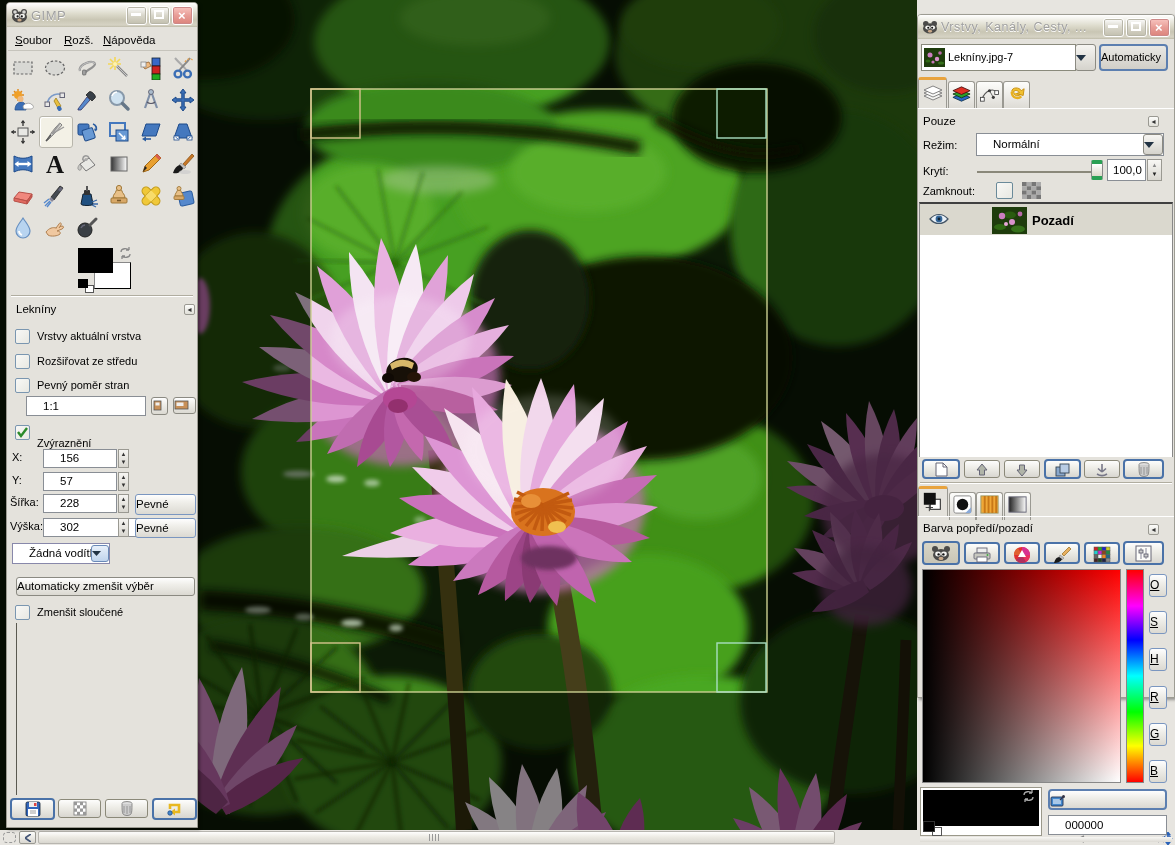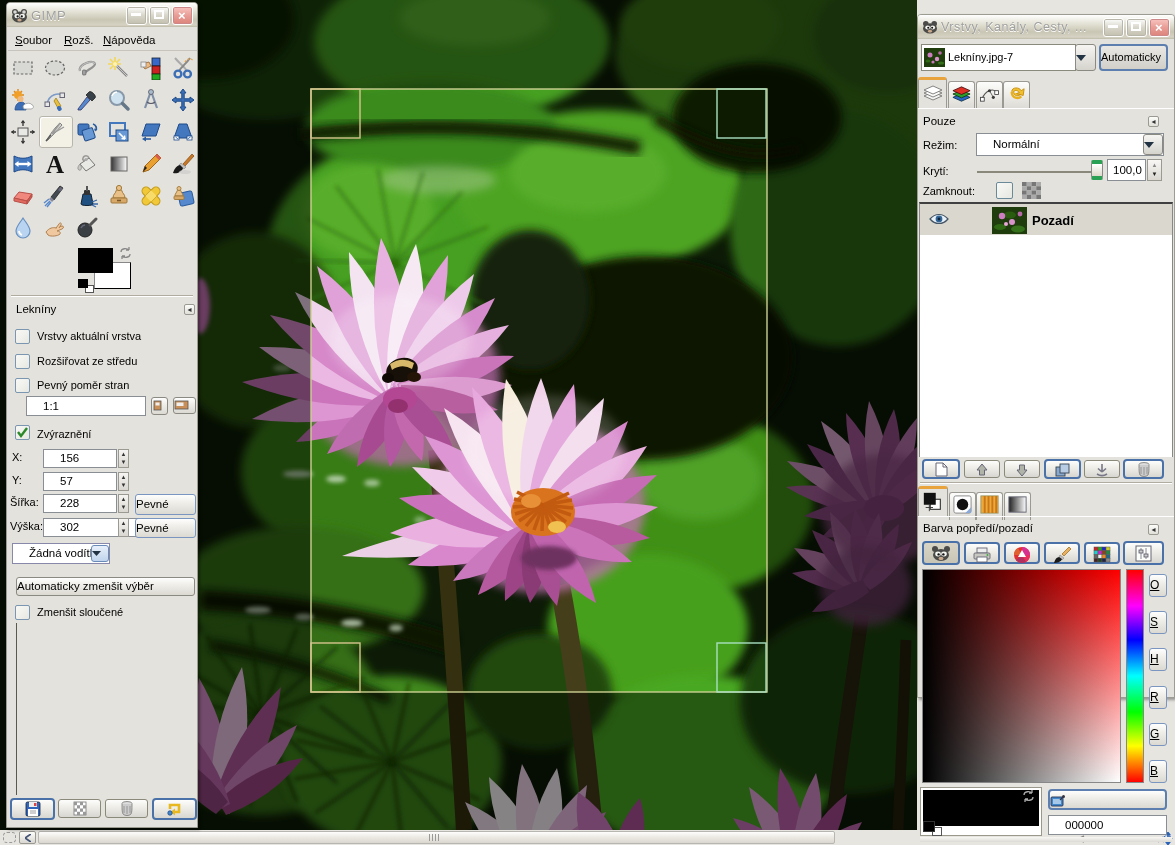--- a/index.html
+++ b/index.html
@@ -501,21 +501,21 @@
       </svg></div>
     <div class="btn" style="left:166px;top:394px;width:23px;height:17px"><svg width="15" height="10" viewBox="0 0 15 10" style="margin-top:2px">
         <rect x="1" y="1" width="13" height="8" fill="#c89058" stroke="#555" stroke-width=".8"></rect>
         <rect x="2.5" y="2.5" width="7" height="3.5" fill="#eee"></rect>
       </svg></div>
     <div class="cb" style="left:8px;top:422px">
       <svg width="13" height="13" viewBox="0 0 13 13" style="position:absolute;left:0;top:0">
         <path d="M2 6 L5 10 L11 2" stroke="#2a8a2a" stroke-width="2.4" fill="none"></path>
       </svg>
     </div>
-    <div class="lbl" style="left:30px;top:425px">Zvýraznění</div>
+    <div class="lbl" style="left:30px;top:434px">Zvýraznění</div>
     <div class="lbl" style="left:5px;top:448px">X:</div>
     <div class="inp" style="left:36px;top:446px;width:74px;height:19px">156</div>
     <div class="spin" style="left:111px;top:446px;height:19px">
       <div style="font-size:6px;line-height:8px;text-align:center;color:#333">▲</div>
       <div style="font-size:6px;line-height:8px;text-align:center;color:#333">▼</div>
     </div>
     <div class="lbl" style="left:5px;top:471px">Y:</div>
     <div class="inp" style="left:36px;top:469px;width:74px;height:19px">57</div>
     <div class="spin" style="left:111px;top:469px;height:19px">
       <div style="font-size:6px;line-height:8px;text-align:center;color:#333">▲</div>

